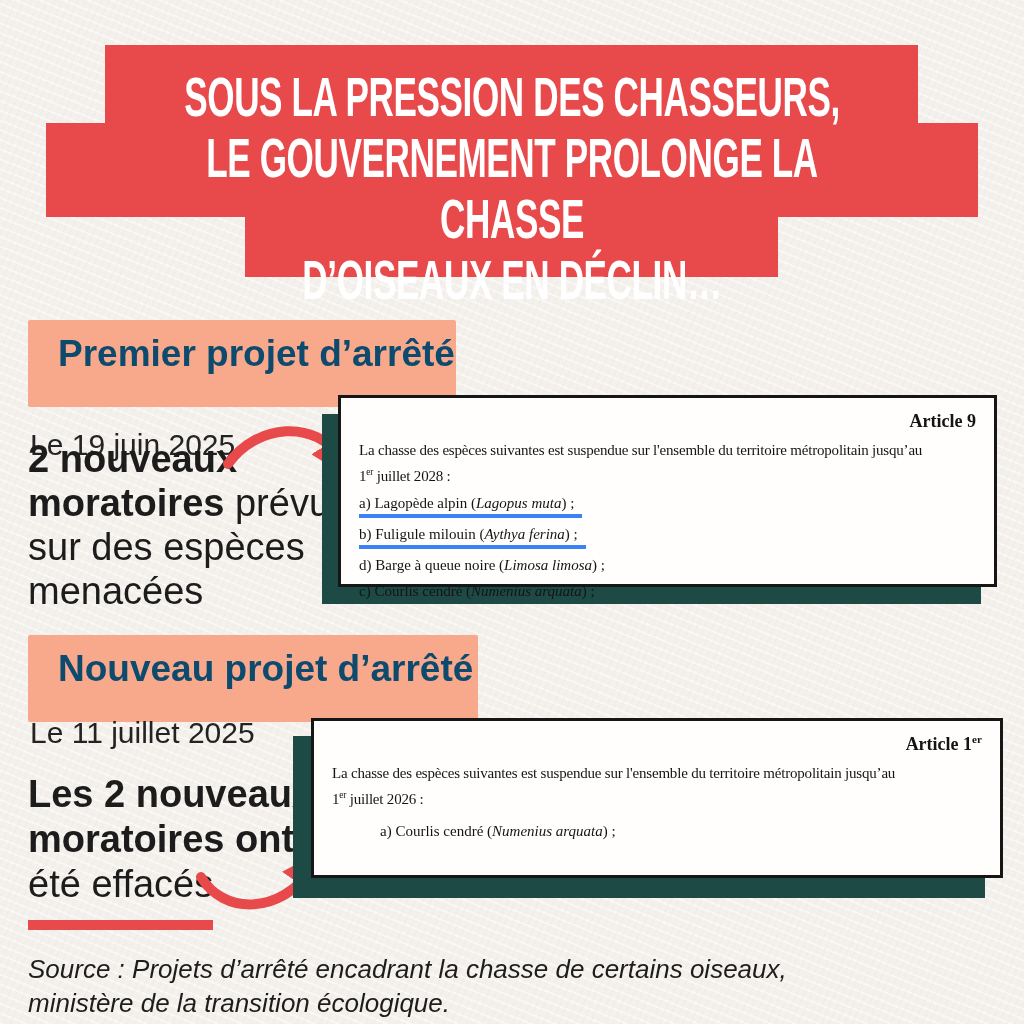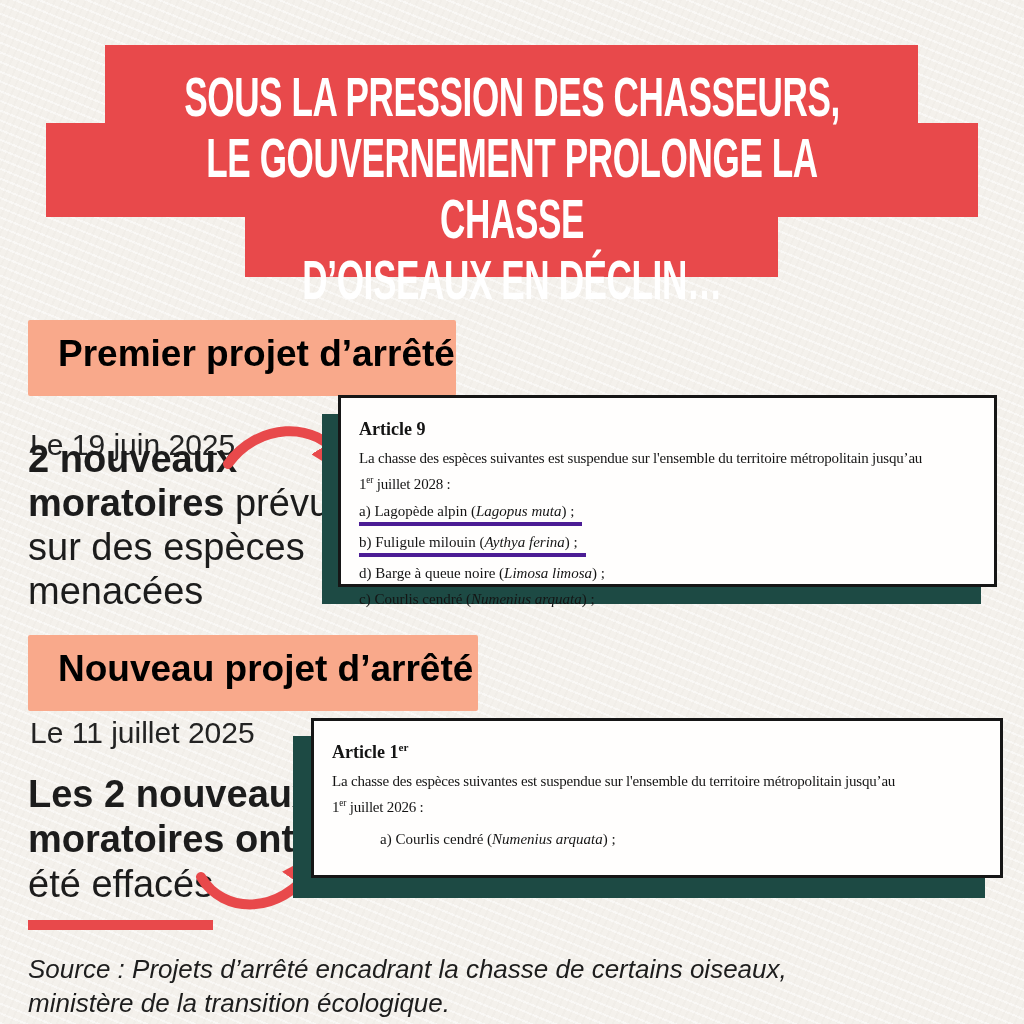--- a/index.html
+++ b/index.html
@@ -22,22 +22,22 @@
   .hl-b3 { left:199px; top:170px; width:533px; height:62px; }
   .hl-text {
     position:absolute; left:0; top:22px; width:100%;
     text-align:center; color:#ffffff; font-weight:bold;
     font-size:45px; line-height:50px; letter-spacing:-0.5px;
     transform:scale(0.78,1.22); transform-origin:center top;
   }
 
   
   .banner {
-    position:absolute; background:#f9a98b; color:#000000;
-    font-weight:bold; font-size:37px; height:76px; line-height:67px;
+    position:absolute; background:#f9a98b; color:#0c4a6e;
+    font-weight:bold; font-size:37px; height:87px; line-height:67px;
     padding-left:30px; border-radius:2px;
   }
   .banner1 { left:28px; top:320px; width:428px; }
   .banner2 { left:28px; top:635px; width:450px; }
 
   .date { position:absolute; left:30px; font-size:30px; color:#232323; }
   .date1 { top:428px; }
   .date2 { top:716px; }
 
   .annotation {
@@ -56,30 +56,30 @@
   .doc-shadow { position:absolute; background:#1d4a44; }
   .shadow1 { left:322px; top:414px; width:659px; height:190px; }
   .shadow2 { left:293px; top:736px; width:692px; height:162px; }
   .doc-panel {
     position:absolute; background:#fffefd; border:3px solid #161616;
     font-family:"Liberation Serif", serif; color:#141414;
     padding:6px 18px 0 18px;
   }
   .panel1 { left:338px; top:395px; width:659px; height:192px; }
   .panel2 { left:311px; top:718px; width:692px; height:160px; }
-  .doc-title { text-align:left; font-weight:bold; font-size:18px; line-height:24px;margin-top:8px; }
+  .doc-title { text-align:right; font-weight:bold; font-size:18px; line-height:24px; }
   .doc-intro { font-size:15px; line-height:22px; letter-spacing:-0.2px; margin-top:6px; white-space:nowrap; }
   .doc-item  { font-size:15px; line-height:20px; white-space:nowrap; }
   .panel1 .doc-item { margin-top:6px; }
   .panel2 .doc-item { margin-top:11px;margin-left:48px; }
   .latin { font-style:italic; }
   .sup { font-size:0.62em; vertical-align:super; }
   .species-underline {
     display:inline-block; padding-right:8px; padding-bottom:1px;
-    border-bottom:4px solid #4c1d95;
+    border-bottom:4px solid #3b82f6;
   }
 
   
   .arrow { position:absolute; }
   .arrow1 { left:222px; top:418px; }
   .arrow2 { left:195px; top:852px; }
 
   
   .source {
     position:absolute; left:28px; top:952px; font-size:26px; line-height:34px;

